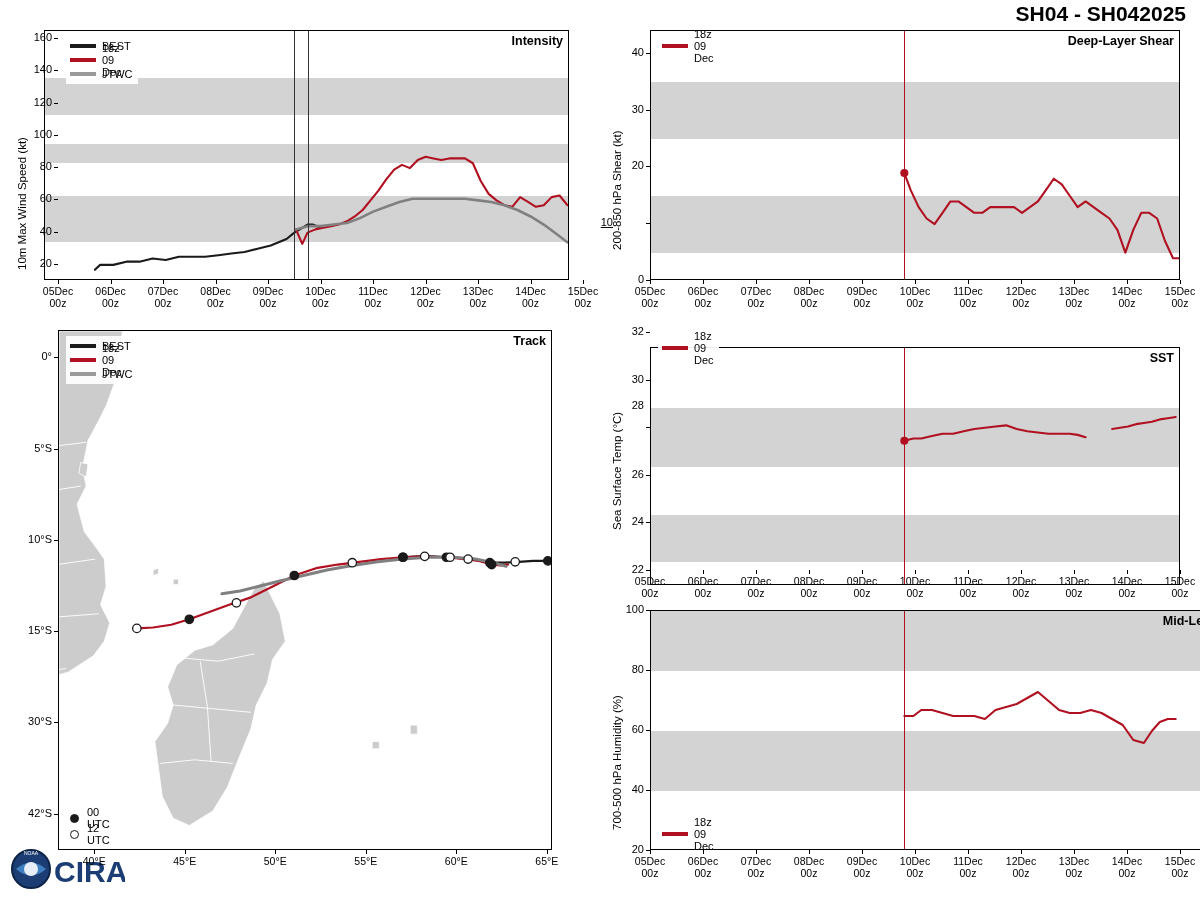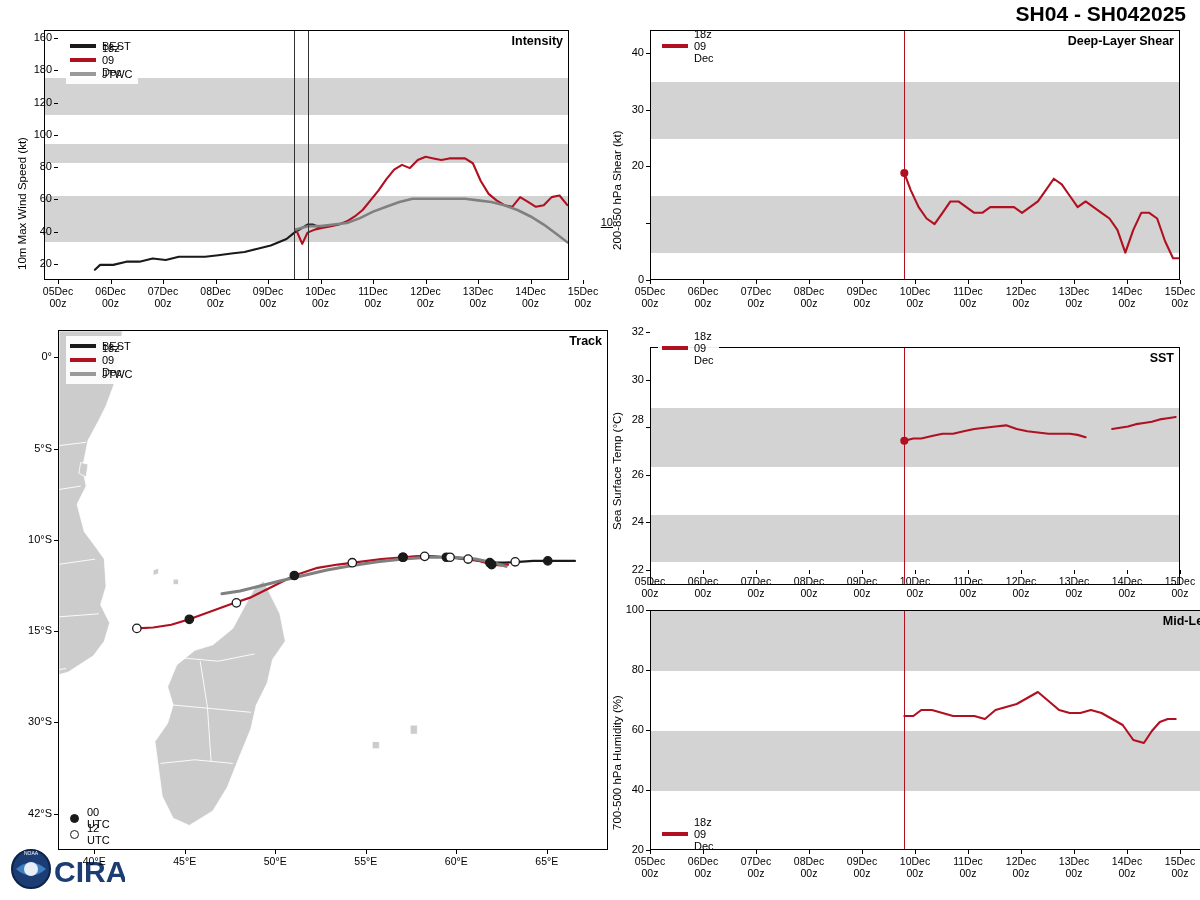--- a/index.html
+++ b/index.html
@@ -112,21 +112,21 @@
           <span>18z 09 Dec</span>
         </div>
       <div class="row">
           <span class="swatch" style="background:#9a9a9a;height:4px;"></span>
           <span>JTWC</span>
         </div>
     </div>
   </div>
 
   <div class="panel">
-    <div class="plotbox" id="box-track" style="left:58px; top:330px; width:550px; height:520px; background:#ffffff;">
+    <div class="plotbox" id="box-track" style="left:58px; top:330px; width:494px; height:520px; background:#ffffff;">
       <div class="panel-label">Track</div>
     <svg class="series" width="525" height="520" style="z-index: 2;">
           <path d="M0.0,0.0 L63.4,0.0 L57.9,45.6 L47.1,74.8 L39.8,89.4 L29.0,109.5 L23.5,136.8 L27.2,155.1 L18.1,173.3 L25.3,200.7 L36.2,215.3 L45.3,228.1 L47.1,255.4 L41.6,273.7 L50.7,291.9 L45.3,310.2 L34.4,324.8 L9.1,341.2 L-18.1,348.5 L-36.2,364.9 L-50.7,385.0 L-57.9,401.4 L-48.9,428.8 L-45.3,456.1 L-54.3,476.2 L-81.5,494.5 L-97.8,509.1 L-108.6,520.0 L0.0,520.0 Z" fill="#cccccc" stroke="#ffffff" stroke-width="0.8"></path>
           <path d="M204.6,250.0 L220.9,282.8 L226.3,310.2 L213.6,328.4 L208.2,352.1 L197.3,374.0 L191.9,397.8 L179.2,428.8 L168.4,456.1 L153.9,479.9 L130.3,494.5 L114.1,487.2 L103.2,465.3 L99.6,437.9 L95.9,410.5 L108.6,392.3 L114.1,374.0 L108.6,355.8 L117.7,333.9 L135.8,319.3 L153.9,313.8 L173.8,297.4 L186.5,273.7 L195.5,257.3 Z" fill="#cccccc" stroke="#ffffff" stroke-width="0.8"></path>
           <path d="M94.1,239.0 L99.6,237.2 L99.6,242.7 L94.1,244.5 Z" fill="#cccccc" stroke="#ffffff" stroke-width="0.8"></path>
           <path d="M114.1,248.1 L119.5,248.1 L119.5,253.6 L114.1,253.6 Z" fill="#cccccc" stroke="#ffffff" stroke-width="0.8"></path>
           <path d="M351.2,394.1 L358.4,394.1 L358.4,403.2 L351.2,403.2 Z" fill="#cccccc" stroke="#ffffff" stroke-width="0.8"></path>
           <path d="M313.2,410.5 L320.4,410.5 L320.4,417.8 L313.2,417.8 Z" fill="#cccccc" stroke="#ffffff" stroke-width="0.8"></path>
           <path d="M21.7,131.4 L29.0,133.2 L27.2,146.0 L19.9,142.3 Z" fill="#cccccc" stroke="#ffffff" stroke-width="0.8"></path>
           <path d="M114.1,374.0 L153.9,377.7 L191.9,381.3" fill="none" stroke="#ffffff" stroke-width="0.9"></path>
@@ -262,21 +262,21 @@
     <div class="ytick" style="left: 14px; width: 38px; top: 224.613px;">40</div>
     <div class="tickmark" style="left: 54px; top: 231.613px; width: 4px; height: 1px;"></div>
     <div class="ytick" style="left: 14px; width: 38px; top: 192.355px;">60</div>
     <div class="tickmark" style="left: 54px; top: 199.355px; width: 4px; height: 1px;"></div>
     <div class="ytick" style="left: 14px; width: 38px; top: 160.097px;">80</div>
     <div class="tickmark" style="left: 54px; top: 167.097px; width: 4px; height: 1px;"></div>
     <div class="ytick" style="left: 14px; width: 38px; top: 127.839px;">100</div>
     <div class="tickmark" style="left: 54px; top: 134.839px; width: 4px; height: 1px;"></div>
     <div class="ytick" style="left: 14px; width: 38px; top: 95.5806px;">120</div>
     <div class="tickmark" style="left: 54px; top: 102.581px; width: 4px; height: 1px;"></div>
-    <div class="ytick" style="left: 14px; width: 38px; top: 63.3226px;">180</div>
+    <div class="ytick" style="left: 14px; width: 38px; top: 63.3226px;">140</div>
     <div class="tickmark" style="left: 54px; top: 70.3226px; width: 4px; height: 1px;"></div>
     <div class="ytick" style="left: 14px; width: 38px; top: 31.0645px;">160</div>
     <div class="tickmark" style="left: 54px; top: 38.0645px; width: 4px; height: 1px;"></div>
     <div class="xtick" style="left: 30px; width: 56px; top: 285px;">05Dec<br>00z</div>
     <div class="tickmark" style="left: 58px; top: 280px; width: 1px; height: 4px;"></div>
     <div class="xtick" style="left: 82.5px; width: 56px; top: 285px;">06Dec<br>00z</div>
     <div class="tickmark" style="left: 110.5px; top: 280px; width: 1px; height: 4px;"></div>
     <div class="xtick" style="left: 135px; width: 56px; top: 285px;">07Dec<br>00z</div>
     <div class="tickmark" style="left: 163px; top: 280px; width: 1px; height: 4px;"></div>
     <div class="xtick" style="left: 187.5px; width: 56px; top: 285px;">08Dec<br>00z</div>
@@ -326,21 +326,21 @@
     <div class="xtick" style="left: 1099px; width: 56px; top: 285px;">14Dec<br>00z</div>
     <div class="tickmark" style="left: 1127px; top: 280px; width: 1px; height: 4px;"></div>
     <div class="xtick" style="left: 1152px; width: 56px; top: 285px;">15Dec<br>00z</div>
     <div class="tickmark" style="left: 1180px; top: 280px; width: 1px; height: 4px;"></div>
     <div class="ytick" style="left: 606px; width: 38px; top: 563px;">22</div>
     <div class="tickmark" style="left: 646px; top: 570px; width: 4px; height: 1px;"></div>
     <div class="ytick" style="left: 606px; width: 38px; top: 515.4px;">24</div>
     <div class="tickmark" style="left: 646px; top: 522.4px; width: 4px; height: 1px;"></div>
     <div class="ytick" style="left: 606px; width: 38px; top: 467.8px;">26</div>
     <div class="tickmark" style="left: 646px; top: 474.8px; width: 4px; height: 1px;"></div>
-    <div class="ytick" style="left: 606px; width: 38px; top: 413px;">28</div>
+    <div class="ytick" style="left: 606px; width: 38px; top: 399px;">28</div>
     <div class="tickmark" style="left: 646px; top: 427.2px; width: 4px; height: 1px;"></div>
     <div class="ytick" style="left: 606px; width: 38px; top: 372.6px;">30</div>
     <div class="tickmark" style="left: 646px; top: 379.6px; width: 4px; height: 1px;"></div>
     <div class="ytick" style="left: 606px; width: 38px; top: 325px;">32</div>
     <div class="tickmark" style="left: 646px; top: 332px; width: 4px; height: 1px;"></div>
     <div class="xtick" style="left: 622px; width: 56px; top: 575px;">05Dec<br>00z</div>
     <div class="tickmark" style="left: 650px; top: 570px; width: 1px; height: 4px;"></div>
     <div class="xtick" style="left: 675px; width: 56px; top: 575px;">06Dec<br>00z</div>
     <div class="tickmark" style="left: 703px; top: 570px; width: 1px; height: 4px;"></div>
     <div class="xtick" style="left: 728px; width: 56px; top: 575px;">07Dec<br>00z</div>

